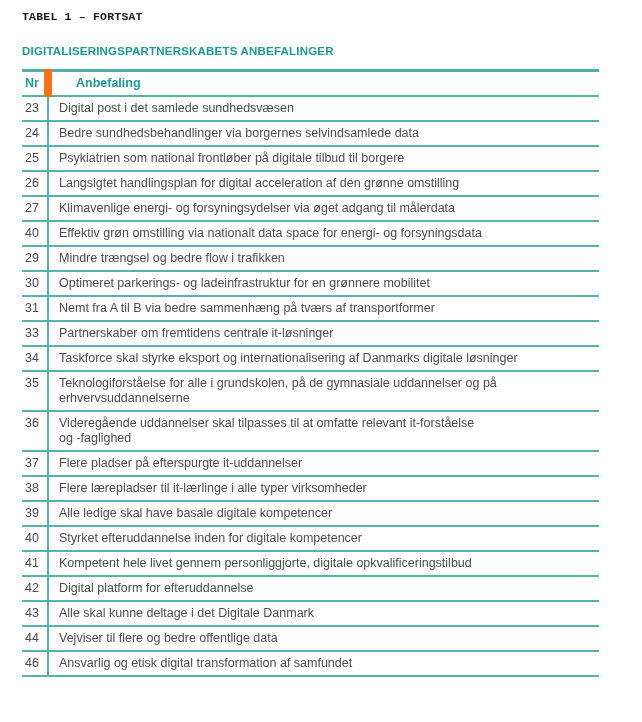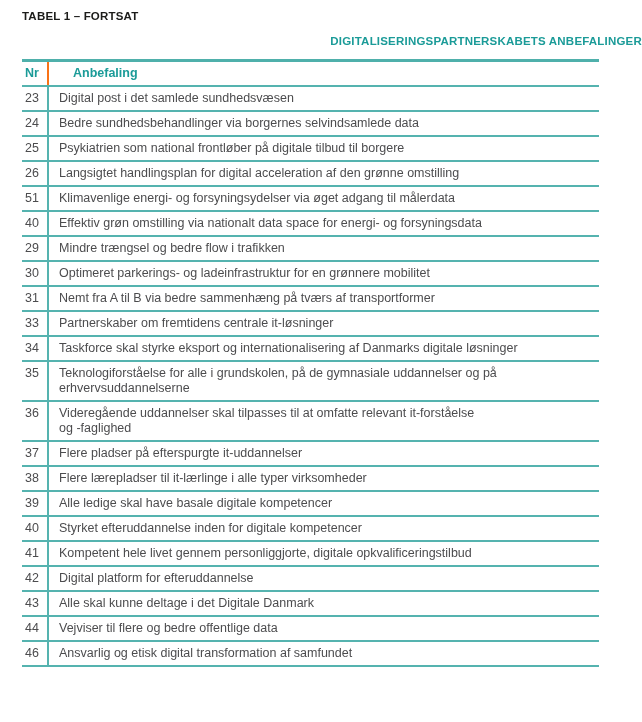--- a/index.html
+++ b/index.html
@@ -13,29 +13,29 @@
   }
   .wrap {
     padding: 9px 0 0 22px;
   }
   .title {
     font-size: 11.5px;
     font-weight: bold;
     color: #1c1c1a;
     letter-spacing: 0.2px;
     line-height: 15px;
+    font-family: Liberation Mono, monospace;
   }
   .subtitle {
     font-size: 11.5px;
     font-weight: bold;
     color: #1b9b98;
     letter-spacing: 0.2px;
     line-height: 15px;
-    margin-top: 10px;
-    text-align: right;
+    margin-top: 20px;
   }
   table.rec-table {
     width: 577px;
     border-collapse: collapse;
     table-layout: fixed;
     margin-top: 10px;
     border-top: 3px solid #4fb0ab;
   }
   table.rec-table col.col-nr { width: 26px; }
   th, td {
@@ -43,21 +43,21 @@
     vertical-align: middle;
     font-size: 12.5px;
     line-height: 15px;
     border-bottom: 2px solid #55b3af;
   }
   th {
     color: #1b9b98;
     font-weight: bold;
     padding: 4px 0 4px 0;
   }
-  th.h-nr { padding-left: 3px; border-right: 2px solid #f97316; }
+  th.h-nr { padding-left: 3px; border-right: 8px solid #f97316; }
   th.h-text { padding-left: 24px; }
   td.c-nr {
     color: #4c4c4e;
     padding: 4px 0 4px 3px;
     border-right: 2px solid #55b3af;
     vertical-align: top;
   }
   td.c-text {
     color: #4c4c4e;
     padding: 4px 8px 4px 10px;
@@ -93,21 +93,21 @@
   </tr>
         <tr>
     <td class="c-nr">25</td>
     <td class="c-text">Psykiatrien som national frontløber på digitale tilbud til borgere</td>
   </tr>
         <tr>
     <td class="c-nr">26</td>
     <td class="c-text">Langsigtet handlingsplan for digital acceleration af den grønne omstilling</td>
   </tr>
         <tr>
-    <td class="c-nr">51</td>
+    <td class="c-nr">27</td>
     <td class="c-text">Klimavenlige energi- og forsyningsydelser via øget adgang til målerdata</td>
   </tr>
         <tr>
     <td class="c-nr">40</td>
     <td class="c-text">Effektiv grøn omstilling via nationalt data space for energi- og forsyningsdata</td>
   </tr>
         <tr>
     <td class="c-nr">29</td>
     <td class="c-text">Mindre trængsel og bedre flow i trafikken</td>
   </tr>

